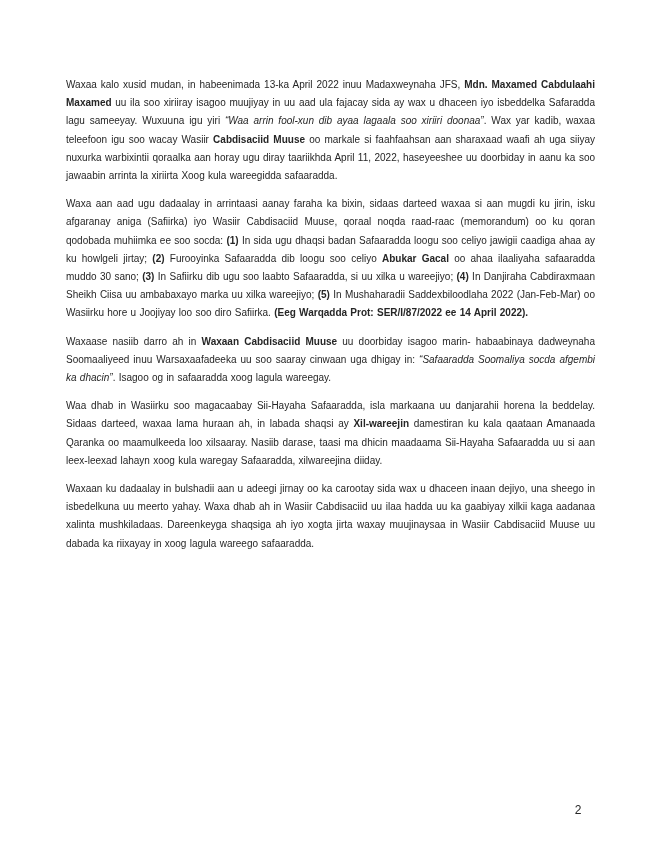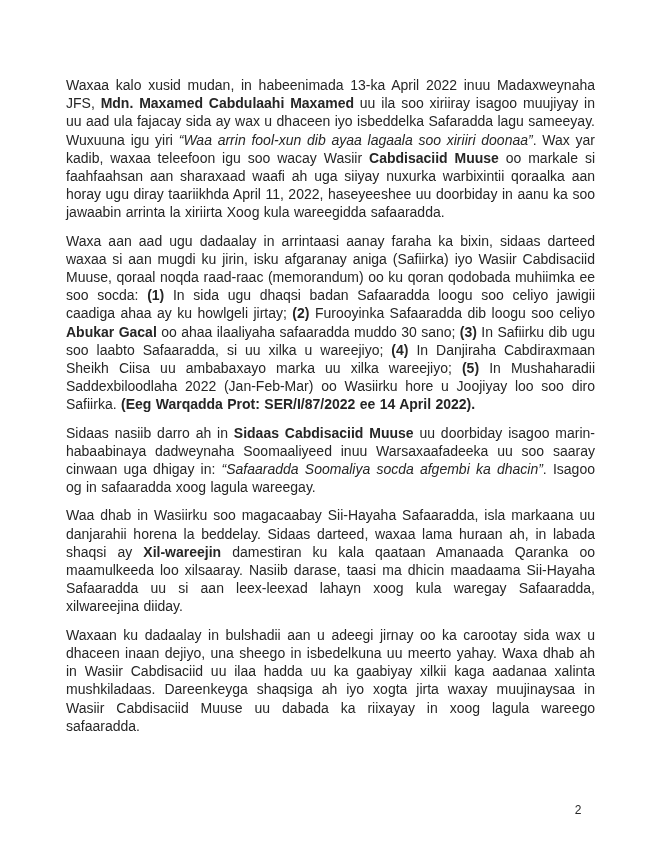--- a/index.html
+++ b/index.html
@@ -20,21 +20,21 @@
     background: #ffffff;
   }
   .doc-body {
     position: absolute;
     left: 66px;
     top: 76px;
     width: 529px;
   }
   .doc-body p {
     margin: 0 0 10px 0;
-    font-size: 14px;
+    font-size: 10px;
     line-height: 18.2px;
     color: #262626;
     text-align: justify;
     word-spacing: 0.5px;
   }
   .doc-body p b { font-weight: bold; }
   .doc-body p i { font-style: italic; }
   .page-number {
     position: absolute;
     top: 803px;
@@ -49,21 +49,21 @@
 </head>
 <body>
 
 <div class="page">
   <div class="doc-body">
 
     <p><span>Waxaa kalo xusid mudan, in habeenimada 13-ka April 2022 inuu Madaxweynaha JFS, </span><b>Mdn. Maxamed Cabdulaahi Maxamed</b><span> uu ila soo xiriiray isagoo muujiyay in uu aad ula fajacay sida ay wax u dhaceen iyo isbeddelka Safaradda lagu sameeyay. Wuxuuna igu yiri </span><i>“Waa arrin fool-xun dib ayaa lagaala soo xiriiri doonaa”</i><span>. Wax yar kadib, waxaa teleefoon igu soo wacay Wasiir </span><b>Cabdisaciid Muuse</b><span> oo markale si faahfaahsan aan sharaxaad waafi ah uga siiyay nuxurka warbixintii qoraalka aan horay ugu diray taariikhda April 11, 2022, haseyeeshee uu doorbiday in aanu ka soo jawaabin arrinta la xiriirta Xoog kula wareegidda safaaradda.</span></p>
 
     <p><span>Waxa aan aad ugu dadaalay in arrintaasi aanay faraha ka bixin, sidaas darteed waxaa si aan mugdi ku jirin, isku afgaranay aniga (Safiirka) iyo Wasiir Cabdisaciid Muuse, qoraal noqda raad-raac (memorandum) oo ku qoran qodobada muhiimka ee soo socda: </span><b>(1)</b><span> In sida ugu dhaqsi badan Safaaradda loogu soo celiyo jawigii caadiga ahaa ay ku howlgeli jirtay; </span><b>(2)</b><span> Furooyinka Safaaradda dib loogu soo celiyo </span><b>Abukar Gacal</b><span> oo ahaa ilaaliyaha safaaradda muddo 30 sano; </span><b>(3)</b><span> In Safiirku dib ugu soo laabto Safaaradda, si uu xilka u wareejiyo; </span><b>(4)</b><span> In Danjiraha Cabdiraxmaan Sheikh Ciisa uu ambabaxayo marka uu xilka wareejiyo; </span><b>(5)</b><span> In Mushaharadii Saddexbiloodlaha 2022 (Jan-Feb-Mar) oo Wasiirku hore u Joojiyay loo soo diro Safiirka. </span><b>(Eeg Warqadda Prot: SER/I/87/2022 ee 14 April 2022).</b></p>
 
-    <p><span>Sidaas nasiib darro ah in </span><b>Sidaas Cabdisaciid Muuse</b><span> uu doorbiday isagoo marin- habaabinaya dadweynaha Soomaaliyeed inuu Warsaxaafadeeka uu soo saaray cinwaan uga dhigay in: </span><i>“Safaaradda Soomaliya socda afgembi ka dhacin”</i><span>. Isagoo og in safaaradda xoog lagula wareegay.</span></p>
+    <p><span>Waxaase nasiib darro ah in </span><b>Waxaan Cabdisaciid Muuse</b><span> uu doorbiday isagoo marin- habaabinaya dadweynaha Soomaaliyeed inuu Warsaxaafadeeka uu soo saaray cinwaan uga dhigay in: </span><i>“Safaaradda Soomaliya socda afgembi ka dhacin”</i><span>. Isagoo og in safaaradda xoog lagula wareegay.</span></p>
 
     <p><span>Waa dhab in Wasiirku soo magacaabay Sii-Hayaha Safaaradda, isla markaana uu danjarahii horena la beddelay. Sidaas darteed, waxaa lama huraan ah, in labada shaqsi ay </span><b>Xil-wareejin</b><span> damestiran ku kala qaataan Amanaada Qaranka oo maamulkeeda loo xilsaaray. Nasiib darase, taasi ma dhicin maadaama Sii-Hayaha Safaaradda uu si aan leex-leexad lahayn xoog kula waregay Safaaradda, xilwareejina diiday.</span></p>
 
     <p><span>Waxaan ku dadaalay in bulshadii aan u adeegi jirnay oo ka carootay sida wax u dhaceen inaan dejiyo, una sheego in isbedelkuna uu meerto yahay. Waxa dhab ah in Wasiir Cabdisaciid uu ilaa hadda uu ka gaabiyay xilkii kaga aadanaa xalinta mushkiladaas. Dareenkeyga shaqsiga ah iyo xogta jirta waxay muujinaysaa in Wasiir Cabdisaciid Muuse uu dabada ka riixayay in xoog lagula wareego safaaradda.</span></p>
 
   </div>
 
   <div class="page-number">2</div>
 </div>
 

